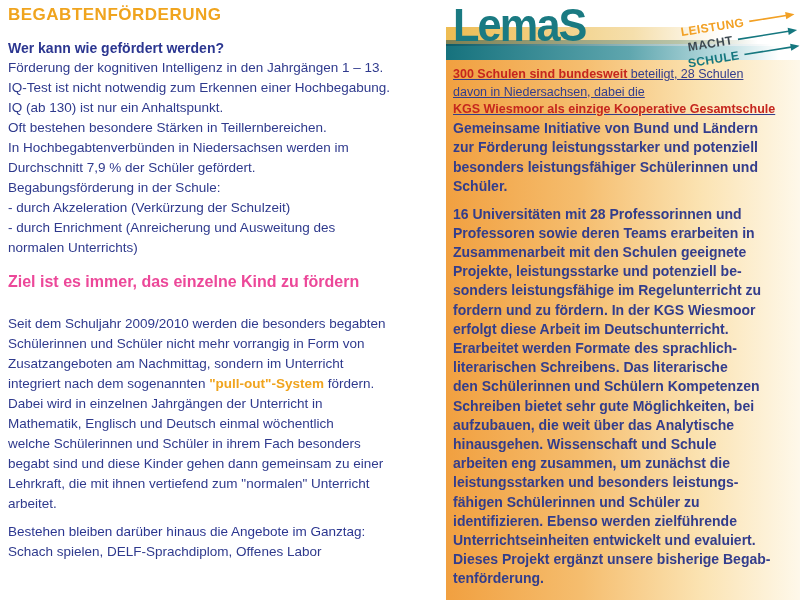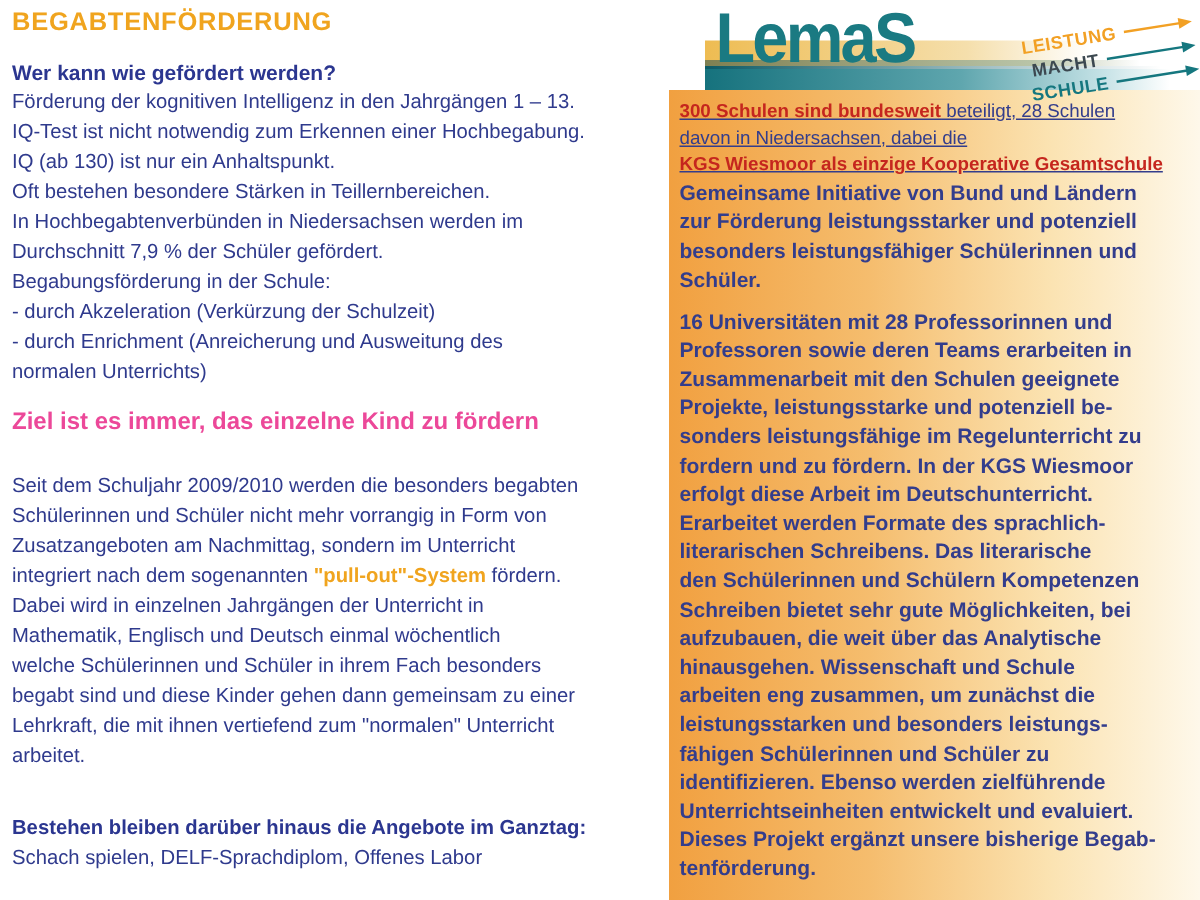--- a/index.html
+++ b/index.html
@@ -8,27 +8,27 @@
   .page { position:relative; width:800px; height:488px; background:#fff; }
 
   
   .left-col { position:absolute; left:8px; top:5px; width:434px; color:#2F3A8D; }
   .title { font-size:17px; font-weight:700; letter-spacing:.5px; color:#F0A41E; }
   .q { font-weight:700; color:#2B3690; }
   .facts { margin-top:13px; font-size:13.5px; line-height:20px; }
   .facts .q { font-size:14px; line-height:20px; }
   .goal { margin-top:14px; font-size:16px; font-weight:700; color:#ec4899; line-height:20px; }
   .para { margin-top:22px; font-size:13.5px; line-height:20px; }
-  .ganztag-h { margin-top:28px; font-size:13.5px; line-height:20px; font-weight:700; color:#2B3690; }
+  .ganztag-h { margin-top:8px; font-size:13.5px; line-height:20px; font-weight:400; color:#2B3690; }
   .ganztag-i { font-size:13.5px; line-height:20px; }
   .seg-orange { color:#F0A41E; font-weight:700; }
   .seg-red { color:#C5261E; font-weight:700; }
 
   
-  .right-panel { position:absolute; left:446px; top:0; width:354px; height:600px; background:#fff;padding-left:24px; }
+  .right-panel { position:absolute; left:446px; top:0; width:354px; height:600px; background:#fff; }
 
   .logo-area { position:relative; width:100%; height:60px; background:#fff; }
   .band { position:absolute; left:0; }
   .band-yellow { top:27px; height:13px; width:78%;
     background:linear-gradient(90deg,#EEBC52,#F5DFAC 68%,rgba(250,240,218,0)); }
   .band-olive { top:40px; height:4px; width:88%;
     background:linear-gradient(90deg,#7F8052,#B9C4A8 75%,rgba(205,215,195,0)); }
   .band-teal-edge { top:44px; height:2px; width:92%;
     background:linear-gradient(90deg,#0C5A66,rgba(80,140,150,0)); }
   .band-teal { top:46px; height:14px; width:94%;

